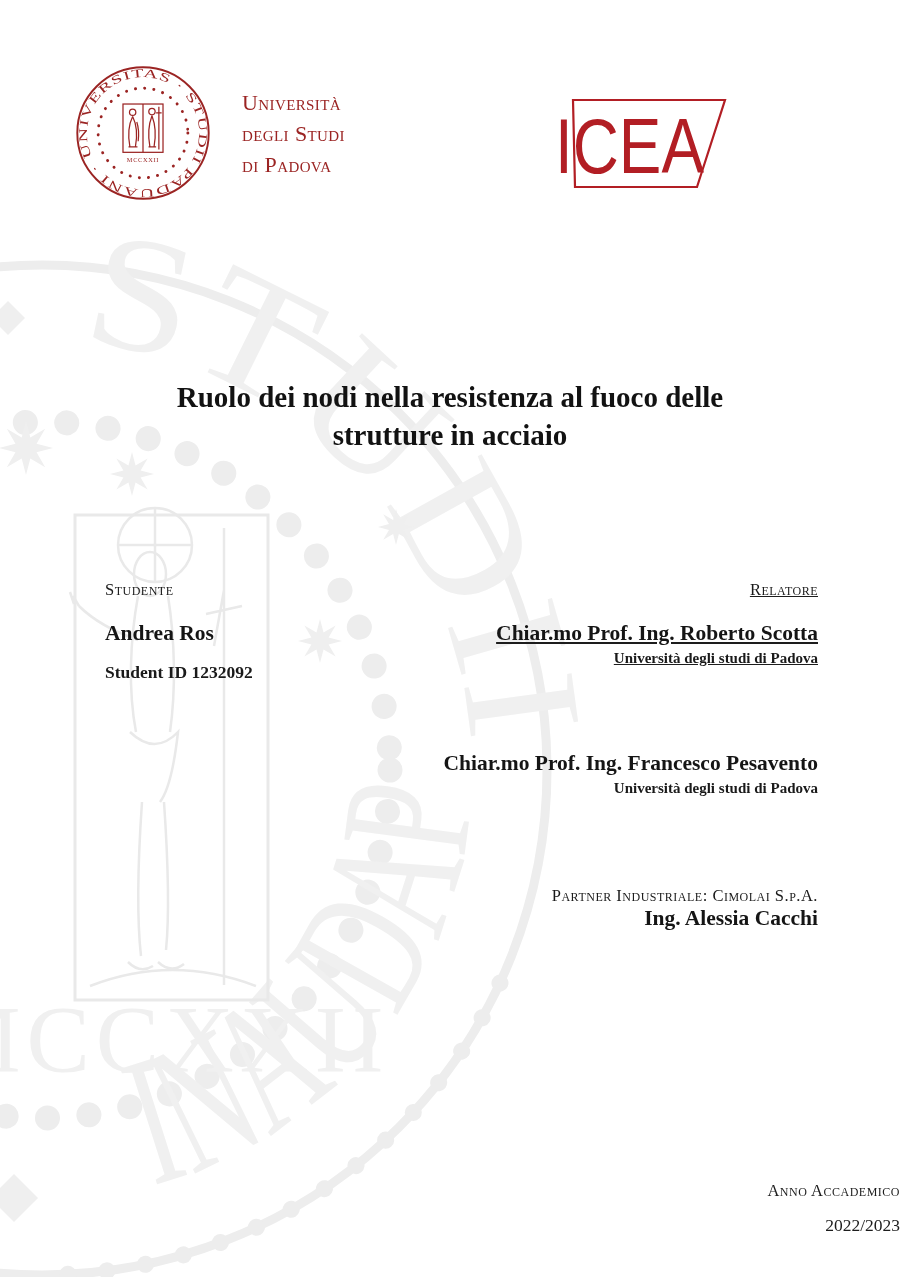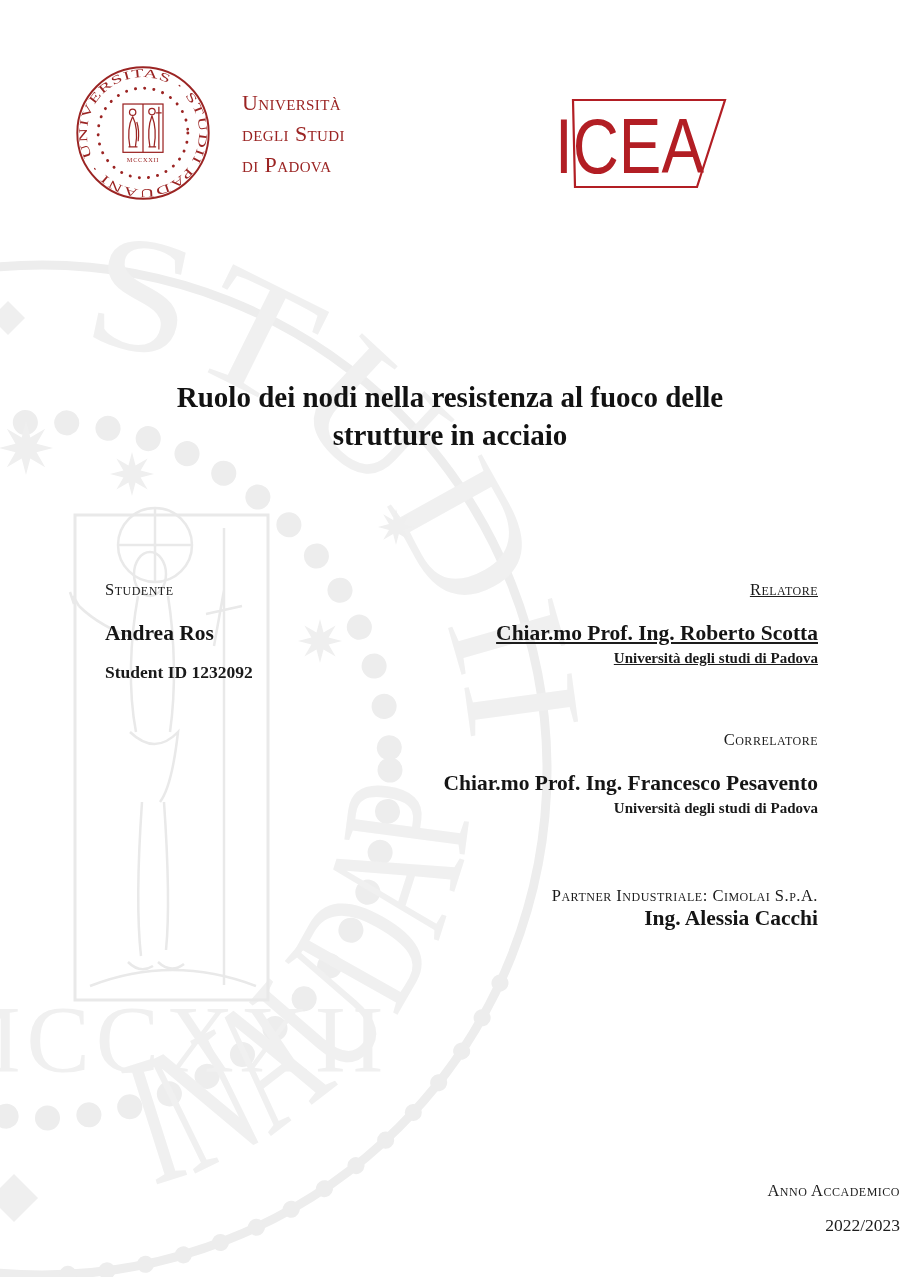--- a/index.html
+++ b/index.html
@@ -143,21 +143,20 @@
       <div class="student-id">Student ID 1232092</div>
     </div>
 
     <div class="right-block supervisor-block">
       <div class="role-label">Relatore</div>
       <div class="person-name">Chiar.mo Prof. Ing. Roberto Scotta</div>
       <div class="affiliation">Università degli studi di Padova</div>
     </div>
 
     <div class="right-block cosupervisor-block">
-      <div class="role-label">Correlatore</div>
       <div class="person-name">Chiar.mo Prof. Ing. Francesco Pesavento</div>
       <div class="affiliation">Università degli studi di Padova</div>
     </div>
 
     <div class="right-block partner-block">
       <div class="role-label">Partner Industriale: Cimolai S.p.A.</div>
       <div class="partner-name">Ing. Alessia Cacchi</div>
     </div>
 
     <div class="footer">

